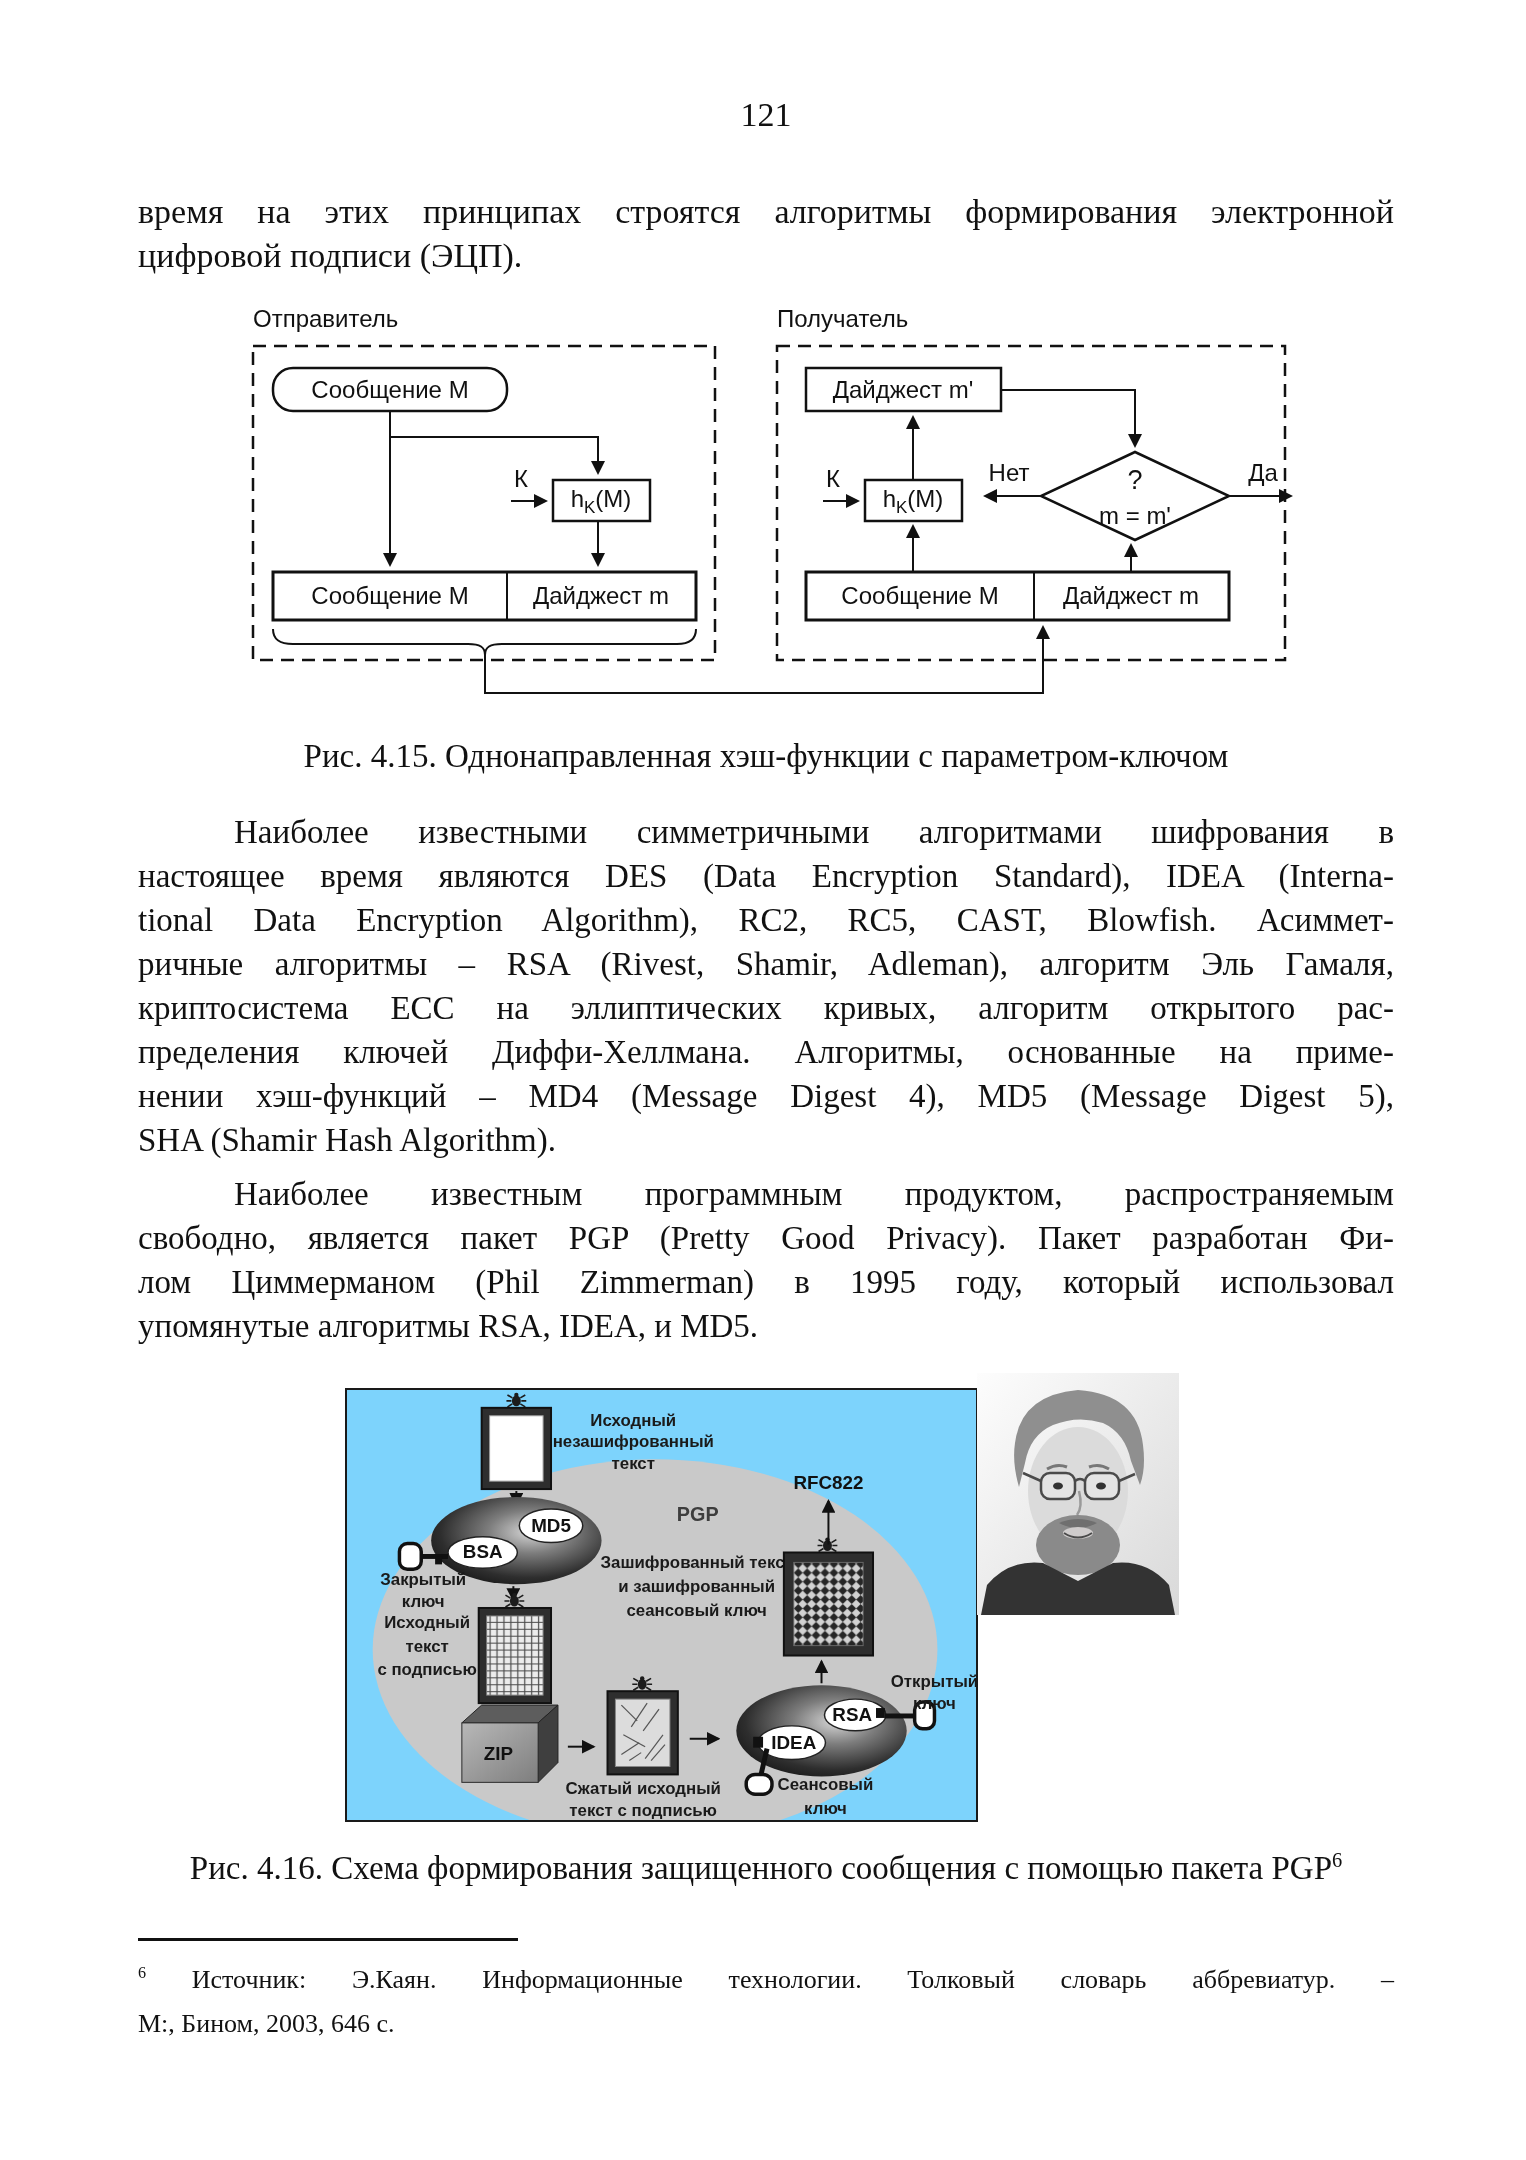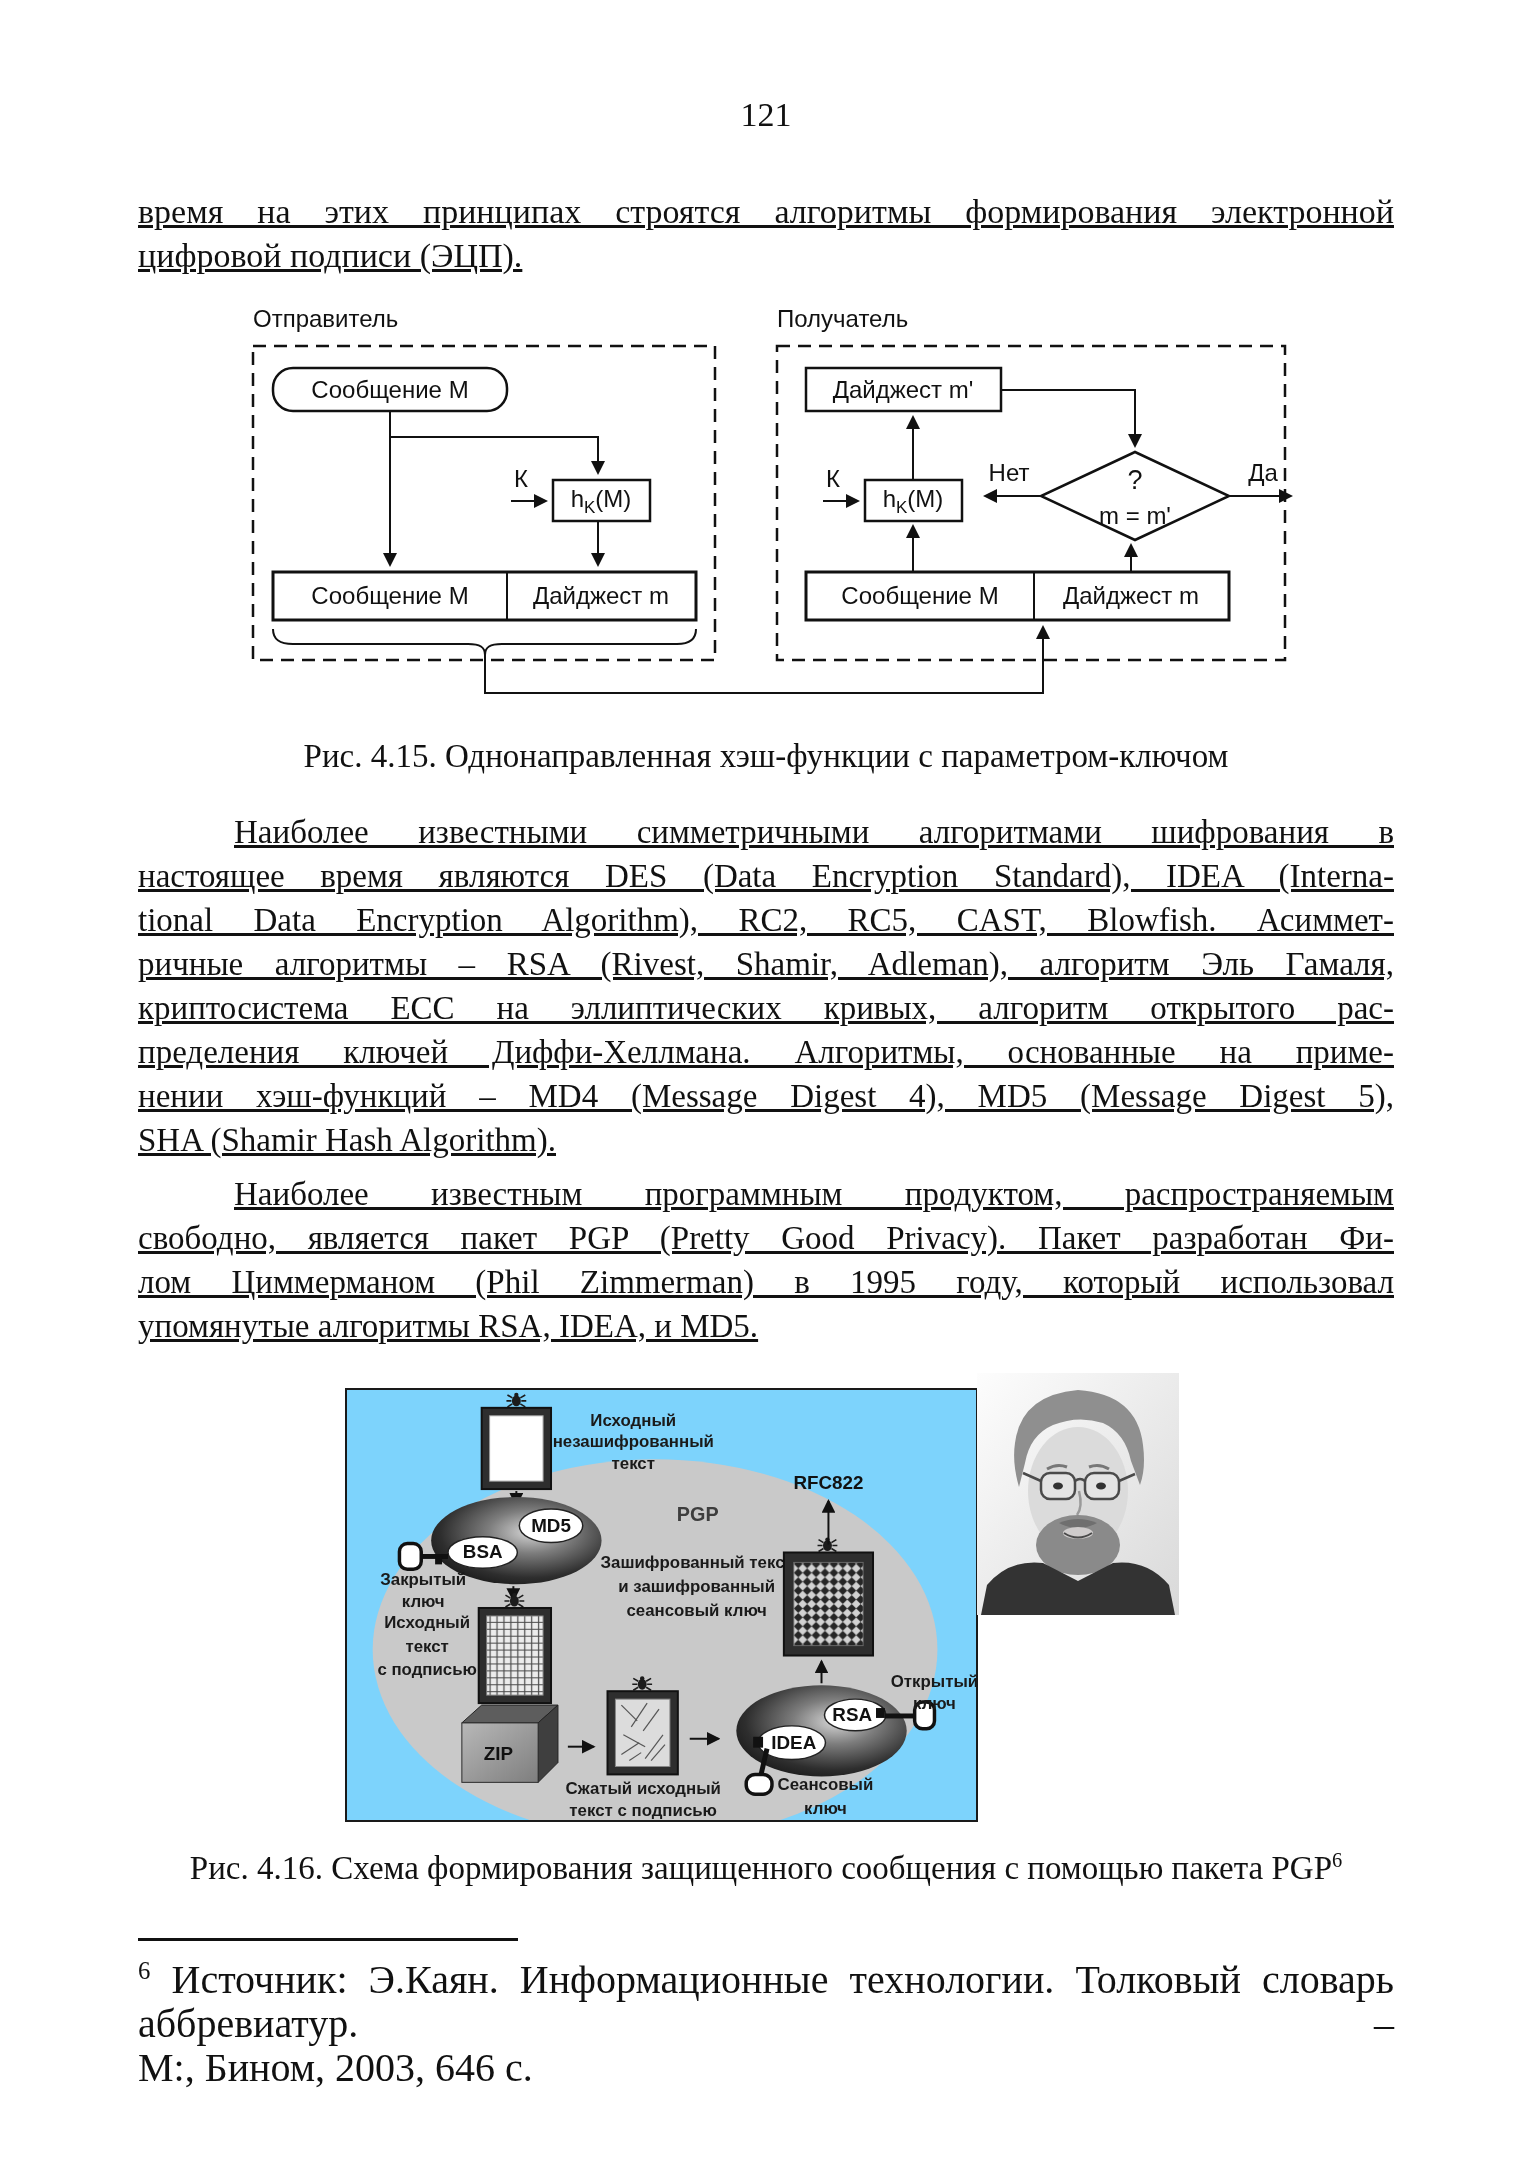--- a/index.html
+++ b/index.html
@@ -6,37 +6,37 @@
   .page {
     position:relative; width:1526px; height:2160px; background:#ffffff;
     margin:0 auto; overflow:hidden; color:#111;
     font-family:"Liberation Serif", serif;
   }
   .abs { position:absolute; }
   .pagenum { top:96px; left:138px; width:1256px; text-align:center; font-size:34px; }
   .para { left:138px; width:1256px; font-size:33px; }
   .intro { top:190px; font-size:34px; }
   .intro .ln { line-height:48px; }
-  .para .ln { line-height:44px;text-decoration:underline; }
+  .para .ln { line-height:44px; }
   .jl { text-align:justify; text-align-last:justify; }
   .ind { padding-left:96px; }
   .p1 { top:810px; }
   .p2 { top:1172px; }
   .cap { left:138px; width:1256px; text-align:center; font-size:33px;font-family:Liberation Serif, serif; }
   .cap415 { top:738px; }
   .cap416 { top:1850px; }
   sup { font-size:0.62em; vertical-align:super; line-height:0; }
   .fig415 { left:185px; top:235px; }
   .frame416 {
     left:345px; top:1388px; width:633px; height:434px;
     border:2px solid #1a1a1a; box-sizing:border-box; background:#7dd3fc;
   }
   .photo416 { left:977px; top:1373px; width:202px; height:242px; }
   .fnrule { left:138px; top:1938px; width:380px; border-top:3px solid #111; height:0; }
-  .fn { left:138px; top:1958px; width:1256px; font-size:40px; }
+  .fn { left:138px; top:1958px; width:1256px; font-size:26px; }
   .fn .ln { line-height:44px; }
   
   text { fill:#111; }
   .ft  { font:24px "Liberation Sans", sans-serif; }
   .fq  { font:27px "Liberation Sans", sans-serif; }
   .mid { text-anchor:middle; }
   .fb  { font:bold 17px "Liberation Sans", sans-serif; fill:#1a1a1a; }
   .fbl { font:bold 19px "Liberation Sans", sans-serif; fill:#111; }
   .fpgp{ font:bold 20px "Liberation Sans", sans-serif; fill:#3d3d3d; }
   .wln { stroke:#111; stroke-width:2; fill:none; }

